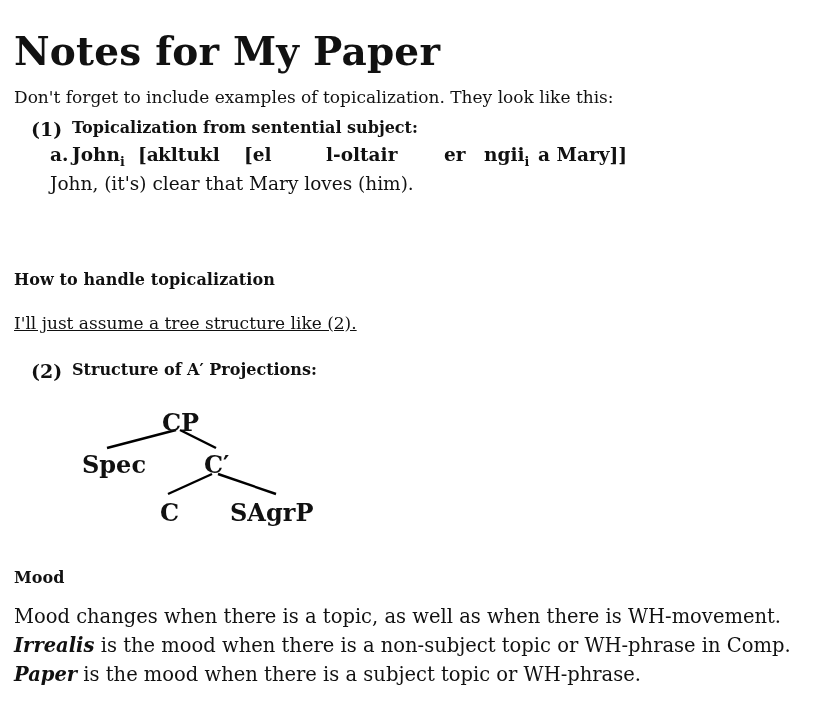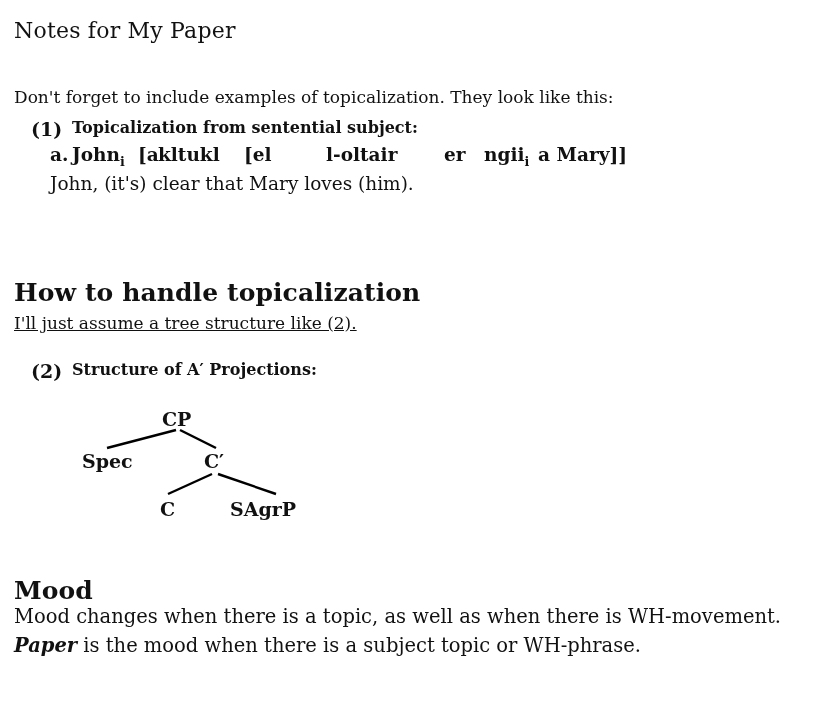--- a/index.html
+++ b/index.html
@@ -25,30 +25,30 @@
     width: 828px;
     height: 706px;
     padding: 0;
   }
 
   
   .doc-title {
     position: absolute;
     left: 14px;
     top: 4px;
-    font-size: 22px;
-    font-weight: normal;
+    font-size: 39px;
+    font-weight: bold;
     letter-spacing: 0.2px;
     line-height: 1.1;
     white-space: nowrap;
   }
   .section-heading {
     position: absolute;
     left: 14px;
-    font-size: 25px;
+    font-size: 16px;
     font-weight: bold;
     letter-spacing: 0.1px;
     line-height: 1.1;
     white-space: nowrap;
   }
   #heading-handle { top: 258px; }
   #heading-mood   { top: 556px; }
 
   
   .body-line {
@@ -158,21 +158,21 @@
     width: 400px;
     height: 140px;
   }
   .tree svg {
     position: absolute;
     left: 0;
     top: 0;
   }
   .node {
     position: absolute;
-    font-size: 19px;
+    font-size: 24px;
     font-weight: bold;
     white-space: nowrap;
   }
   #node-cp    { left: 162px; top: 8px; }
   #node-spec  { left: 82px;  top: 50px; }
   #node-cbar  { left: 204px; top: 50px; }
   #node-c     { left: 160px; top: 98px; }
   #node-sagrp { left: 230px; top: 98px; }
 </style>
 </head>
@@ -226,16 +226,17 @@
     <span class="node" id="node-spec">Spec</span>
     <span class="node" id="node-cbar">C′</span>
     <span class="node" id="node-c">C</span>
     <span class="node" id="node-sagrp">SAgrP</span>
   </div>
 
   <h2 class="section-heading" id="heading-mood">Mood</h2>
 
   <div class="mood-para">
     <div>Mood changes when there is a topic, as well as when there is WH-movement.</div>
+    <div><span class="term">Irrealis</span><span> is the mood when there is a non-subject topic or WH-phrase in Comp.</span></div>
     <div><span class="term">Paper</span><span> is the mood when there is a subject topic or WH-phrase.</span></div>
   </div>
 
 </div>
 
 </body></html>

